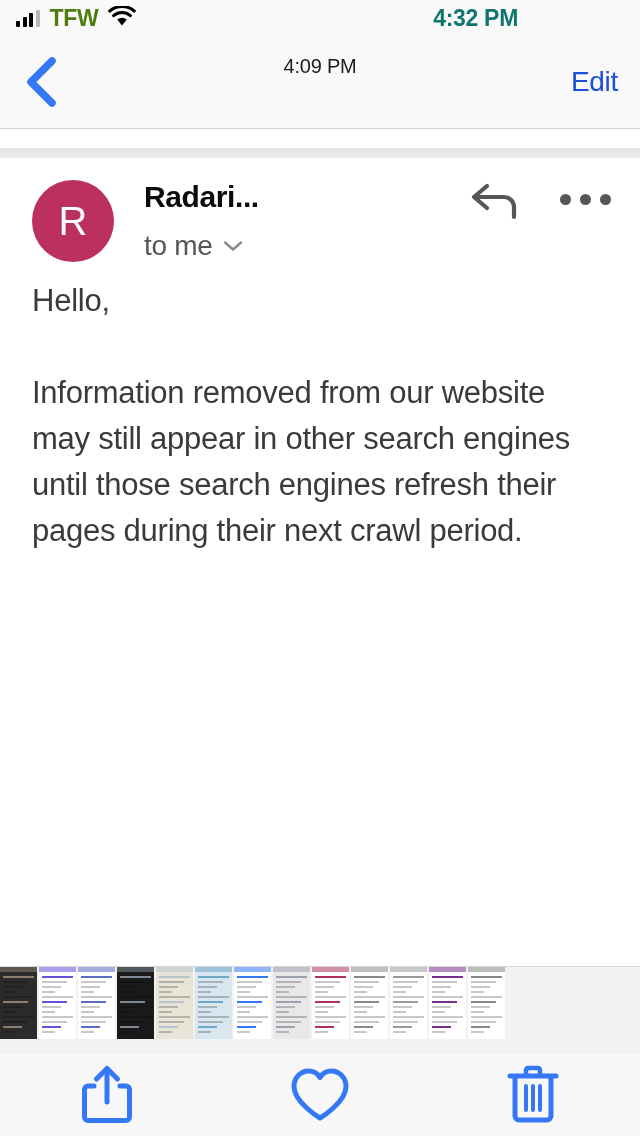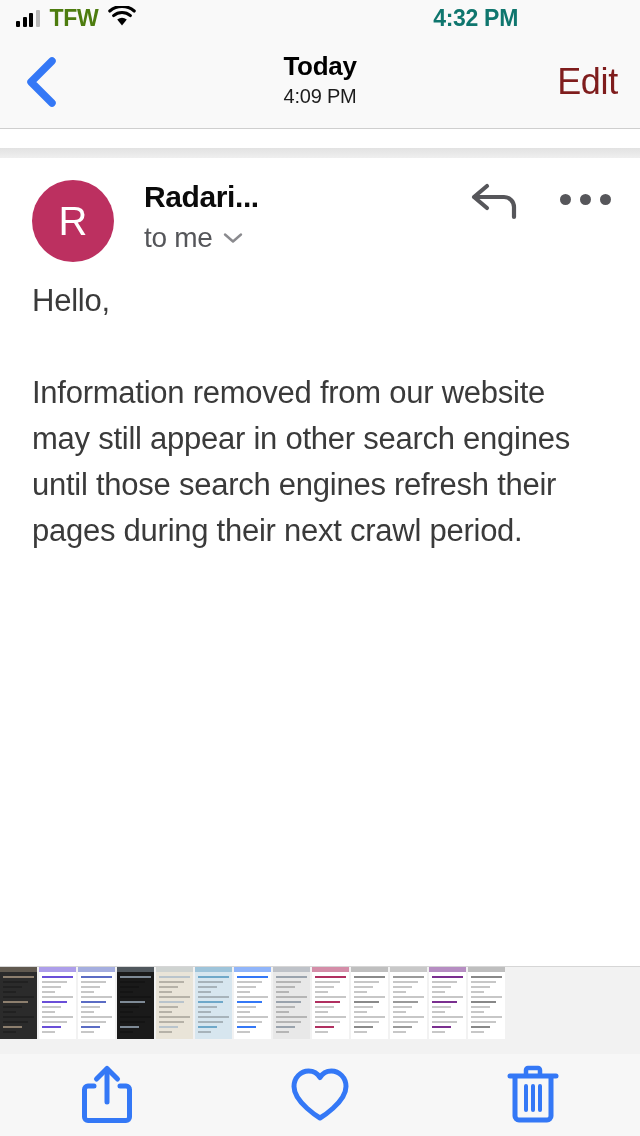--- a/index.html
+++ b/index.html
@@ -39,42 +39,42 @@
   .nav-bar{
     position:absolute; top:36px; left:0; width:640px; height:93px;
     background:#f9f9f9; border-bottom:1px solid #cfcfcf;
   }
   .nav-back{ position:absolute; left:14px; top:50%; transform:translateY(-50%);
              width:54px; height:54px; display:flex; align-items:center; justify-content:center; }
   .nav-title-wrap{ position:absolute; left:0; width:640px; top:16px; text-align:center; }
   .nav-title{ font-size:26px; font-weight:bold; color:#000; letter-spacing:-0.3px; line-height:1.15; }
   .nav-sub{ font-size:20px; color:#1c1c1c; margin-top:3px; letter-spacing:-0.2px; }
   .nav-edit{ position:absolute; right:22px; top:50%; transform:translateY(-50%);
-             font-size:36px; color:#7f1d1d; letter-spacing:-0.3px; }
+             font-size:28px; color:#1d4ed8; letter-spacing:-0.3px; }
 
   
   .gap-band{ position:absolute; top:130px; left:0; width:640px; height:18px; background:#ffffff; }
   .gap-line{ position:absolute; top:148px; left:0; width:640px; height:10px;
              background:linear-gradient(#e2e2e2,#efefef); }
 
   
   .message{ position:absolute; top:158px; left:0; width:640px; height:808px;
             background:#ffffff; overflow:hidden; }
   .msg-head{ position:relative; height:120px; }
   .avatar{ position:absolute; left:32px; top:22px; width:82px; height:82px;
            border-radius:50%; background:#bc3060;
            display:flex; align-items:center; justify-content:center; }
   .avatar span{ color:#fff; font-size:40px; font-weight:400; line-height:1; }
   .sender{ position:absolute; left:144px; top:22px; font-size:30px; font-weight:bold;
            color:#0b0b0b; letter-spacing:-0.4px; }
   .msg-time{ position:absolute; left:301px; top:24px; font-size:28px; color:#8a8a8e; letter-spacing:-0.3px; }
   .reply-ico{ position:absolute; left:470px; top:22px; width:54px; height:40px; }
   .more-ico{ position:absolute; left:560px; top:36px; display:flex; gap:9px; }
   .more-ico i{ width:11px; height:11px; border-radius:50%; background:#56565a; display:block; }
-  .to-row{ position:absolute; left:144px; top:64px; display:flex; align-items:center; gap:10px; }
+  .to-row{ position:absolute; left:144px; top:72px; display:flex; align-items:center; gap:10px; }
   .to-text{ font-size:28px; color:#55565a; letter-spacing:-0.3px; }
 
   .body-text{ padding:0 32px; font-size:31px; line-height:46px; color:#3a3a3a;
               letter-spacing:-0.25px; }
   .body-text p{ margin:0; }
   .body-text p + p{ margin-top:46px; }
 
   
   .thumb-strip{ position:absolute; top:966px; left:0; width:640px; height:88px;
                 background:#f2f2f2; border-top:1px solid #d6d6d6; overflow:hidden; }
@@ -113,21 +113,20 @@
     <div class="sb-center">4:32 PM</div>
   </div>
 
   <div class="nav-bar">
     <div class="nav-back">
       <svg width="34" height="54" viewBox="0 0 34 54">
         <path d="M28 6 L7 27 L28 48" stroke="#3478f6" stroke-width="7.5" fill="none" stroke-linecap="round" stroke-linejoin="round"></path>
       </svg>
     </div>
     <div class="nav-title-wrap">
-      <div class="nav-title">Today</div>
       <div class="nav-sub">4:09 PM</div>
     </div>
     <div class="nav-edit">Edit</div>
   </div>
 
   <div class="gap-band"></div>
   <div class="gap-line"></div>
 
   <div class="message">
 

